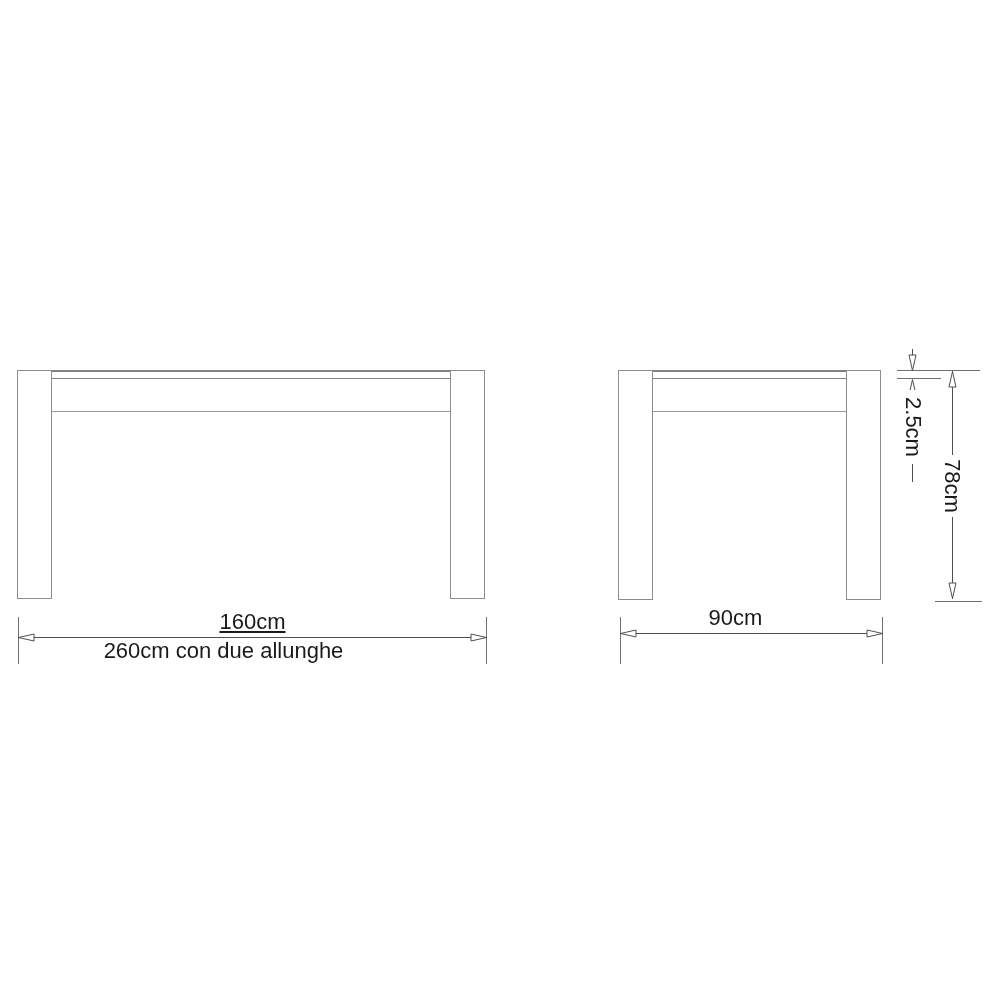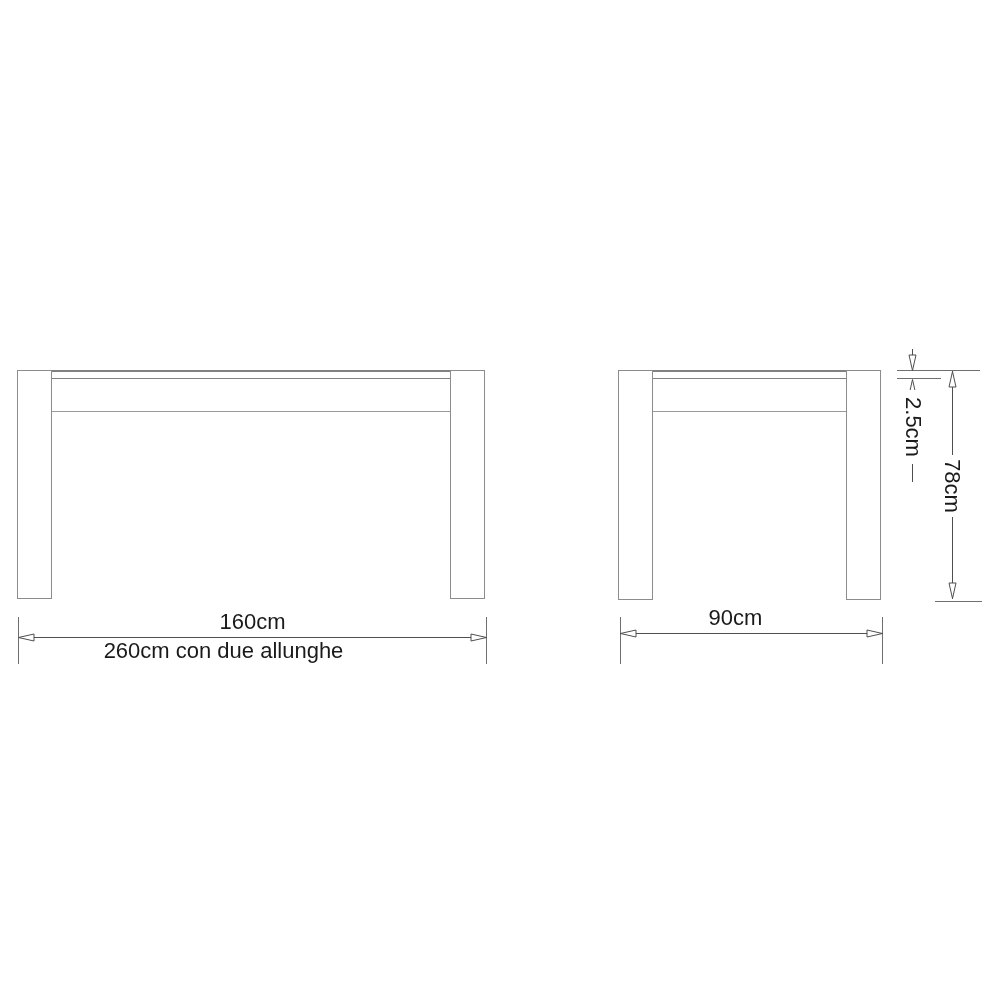--- a/index.html
+++ b/index.html
@@ -63,21 +63,21 @@
   <div>
     <div class="eline" style="left:18px; top:617px; width:1px; height:47px;"></div>
     <div class="eline" style="left:486px; top:617px; width:1px; height:47px;"></div>
     <div class="dline" style="left:18px; top:637px; width:469px; height:1px;"></div>
     <svg class="arrow-svg" style="left:18px; top:633px;" width="17" height="9" viewBox="0 0 17 9">
       <polygon points="0.5,4.5 16,1 16,8"></polygon>
     </svg>
     <svg class="arrow-svg" style="left:470px; top:633px;" width="17" height="9" viewBox="0 0 17 9">
       <polygon points="16.5,4.5 1,1 1,8"></polygon>
     </svg>
-    <div class="dim-label" style="left:18px; top:611px; width:469px;">160cm</div>
+    <div class="dim-label" style="left:18px; top:611px; width:469px;text-decoration:underline;">160cm</div>
     <div class="dim-label" style="left:18px; top:640px; width:411px;">260cm con due allunghe</div>
   </div>
 
   <div>
 
     <div class="fline" style="left:618px; top:370px; width:263px; height:2px;"></div>
 
     <div class="fline" style="left:653px; top:378px; width:193px; height:1px;"></div>
 
     <div class="fline2" style="left:653px; top:411px; width:193px; height:1px;"></div>

